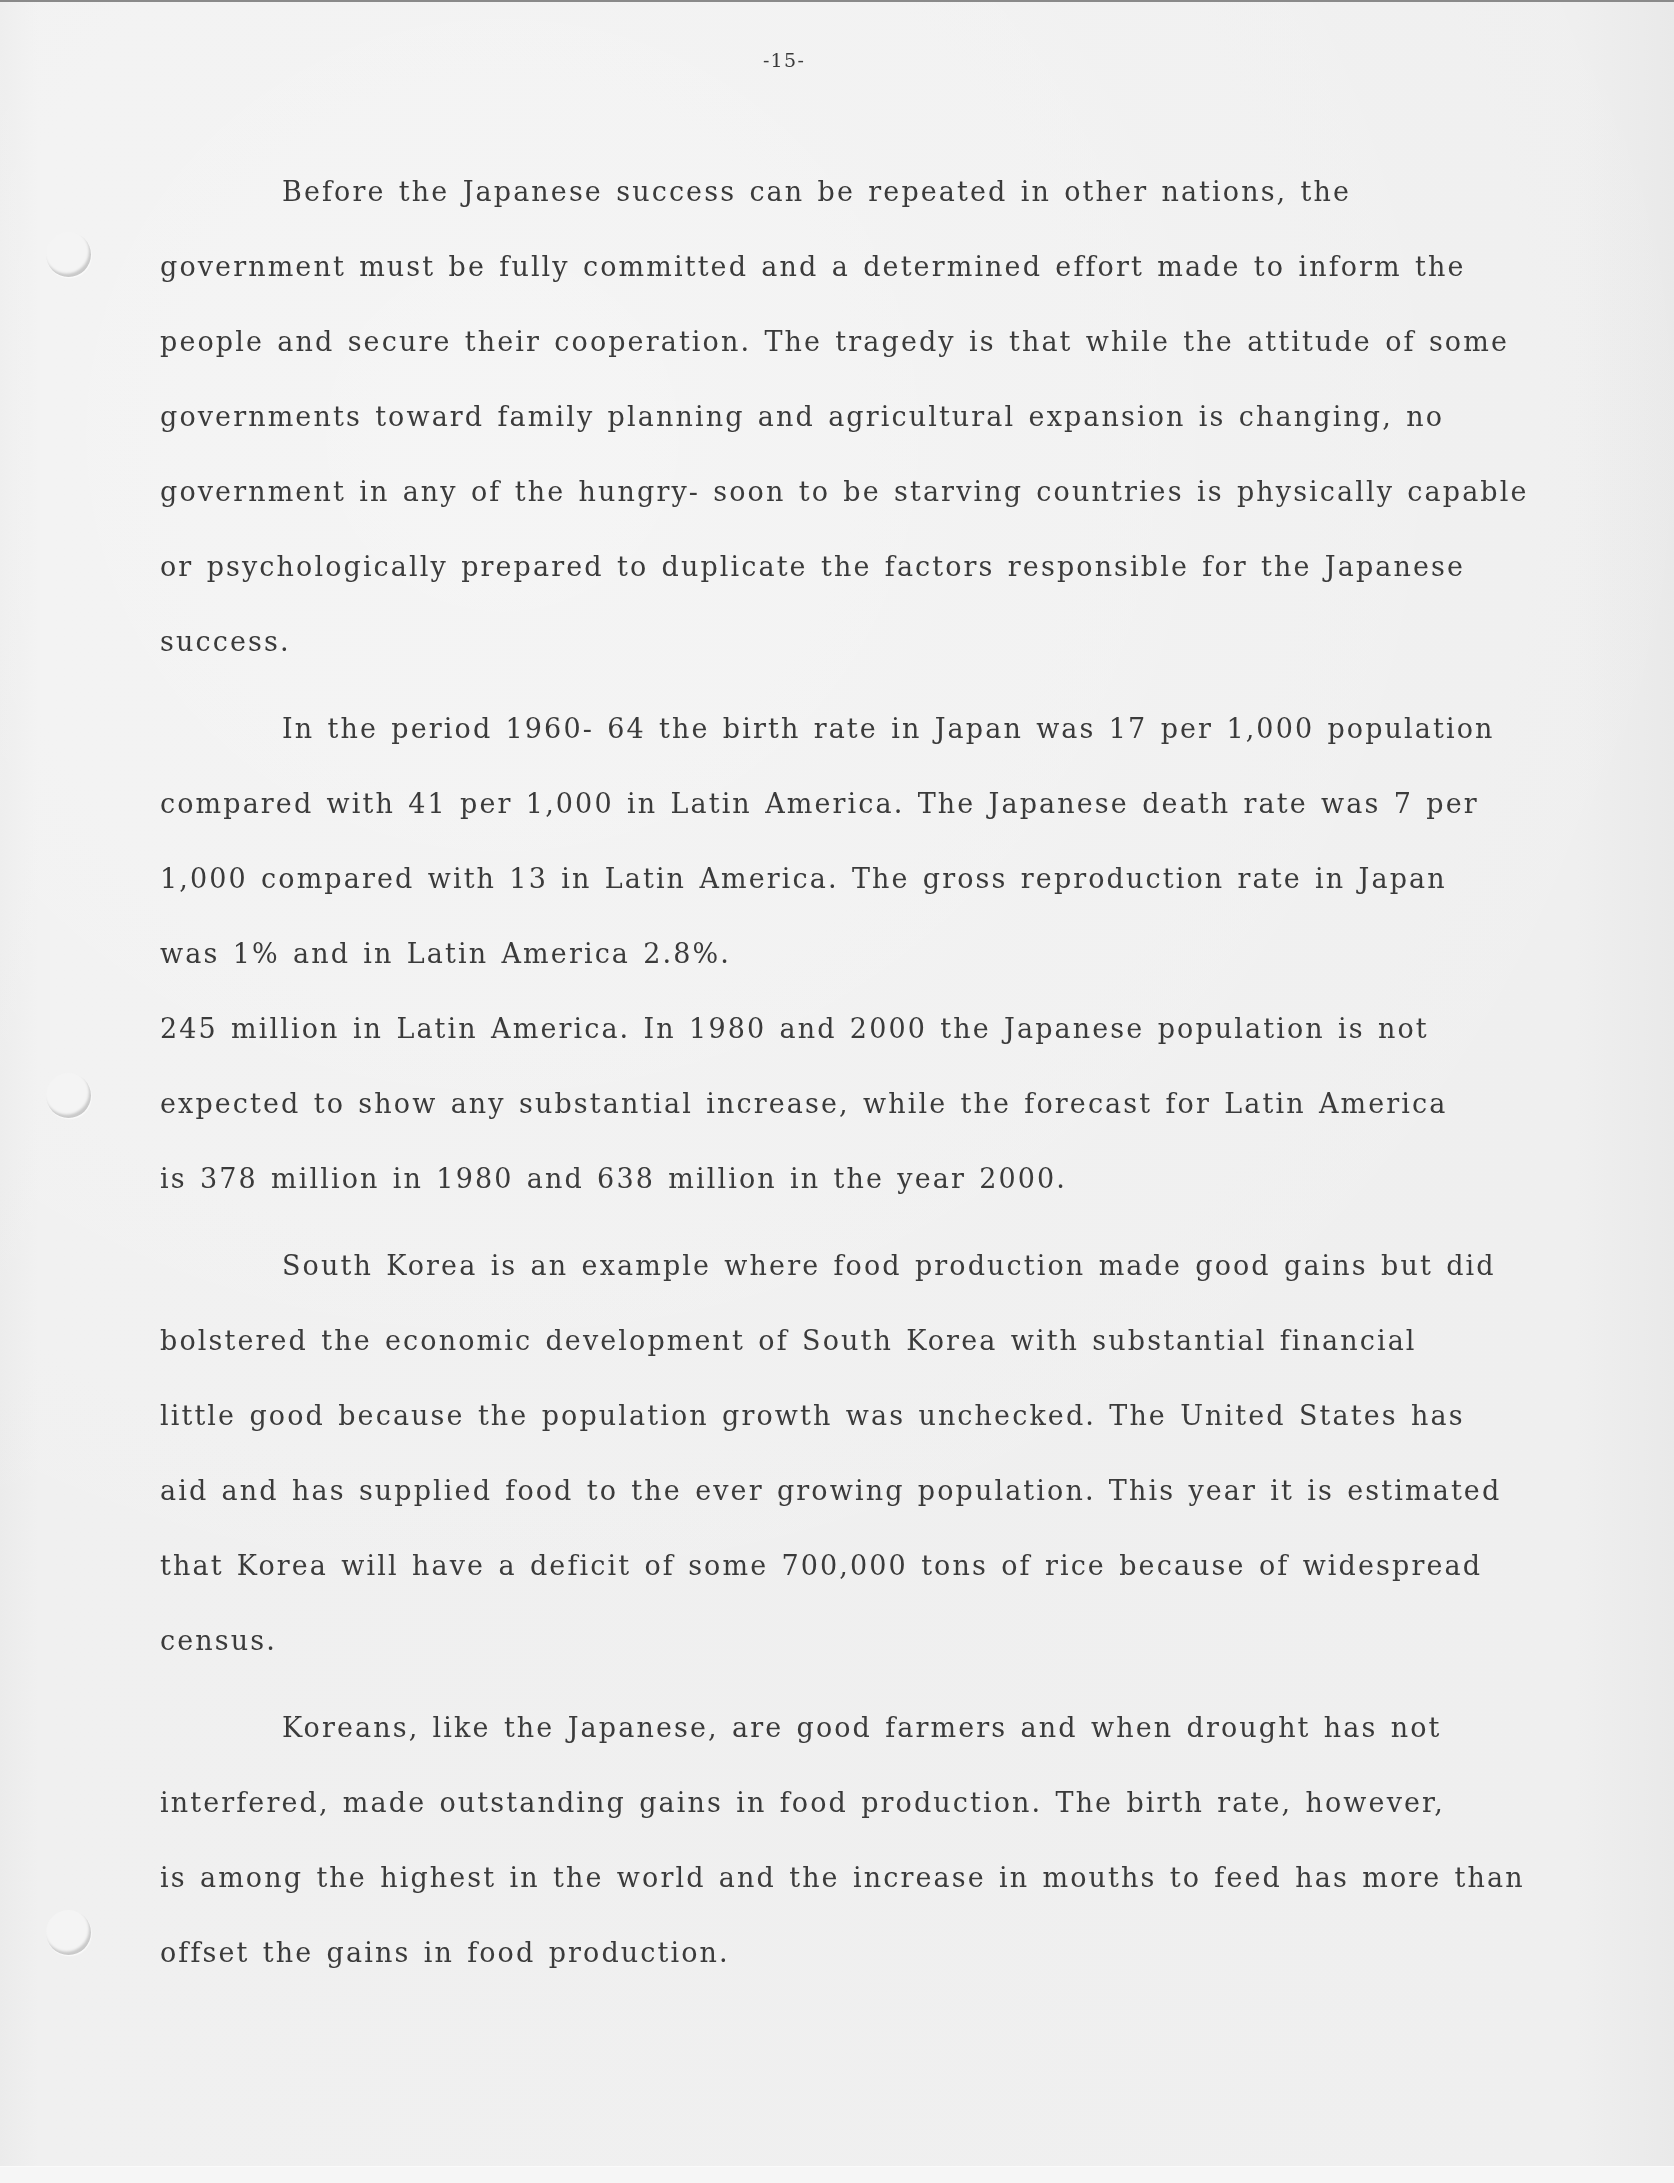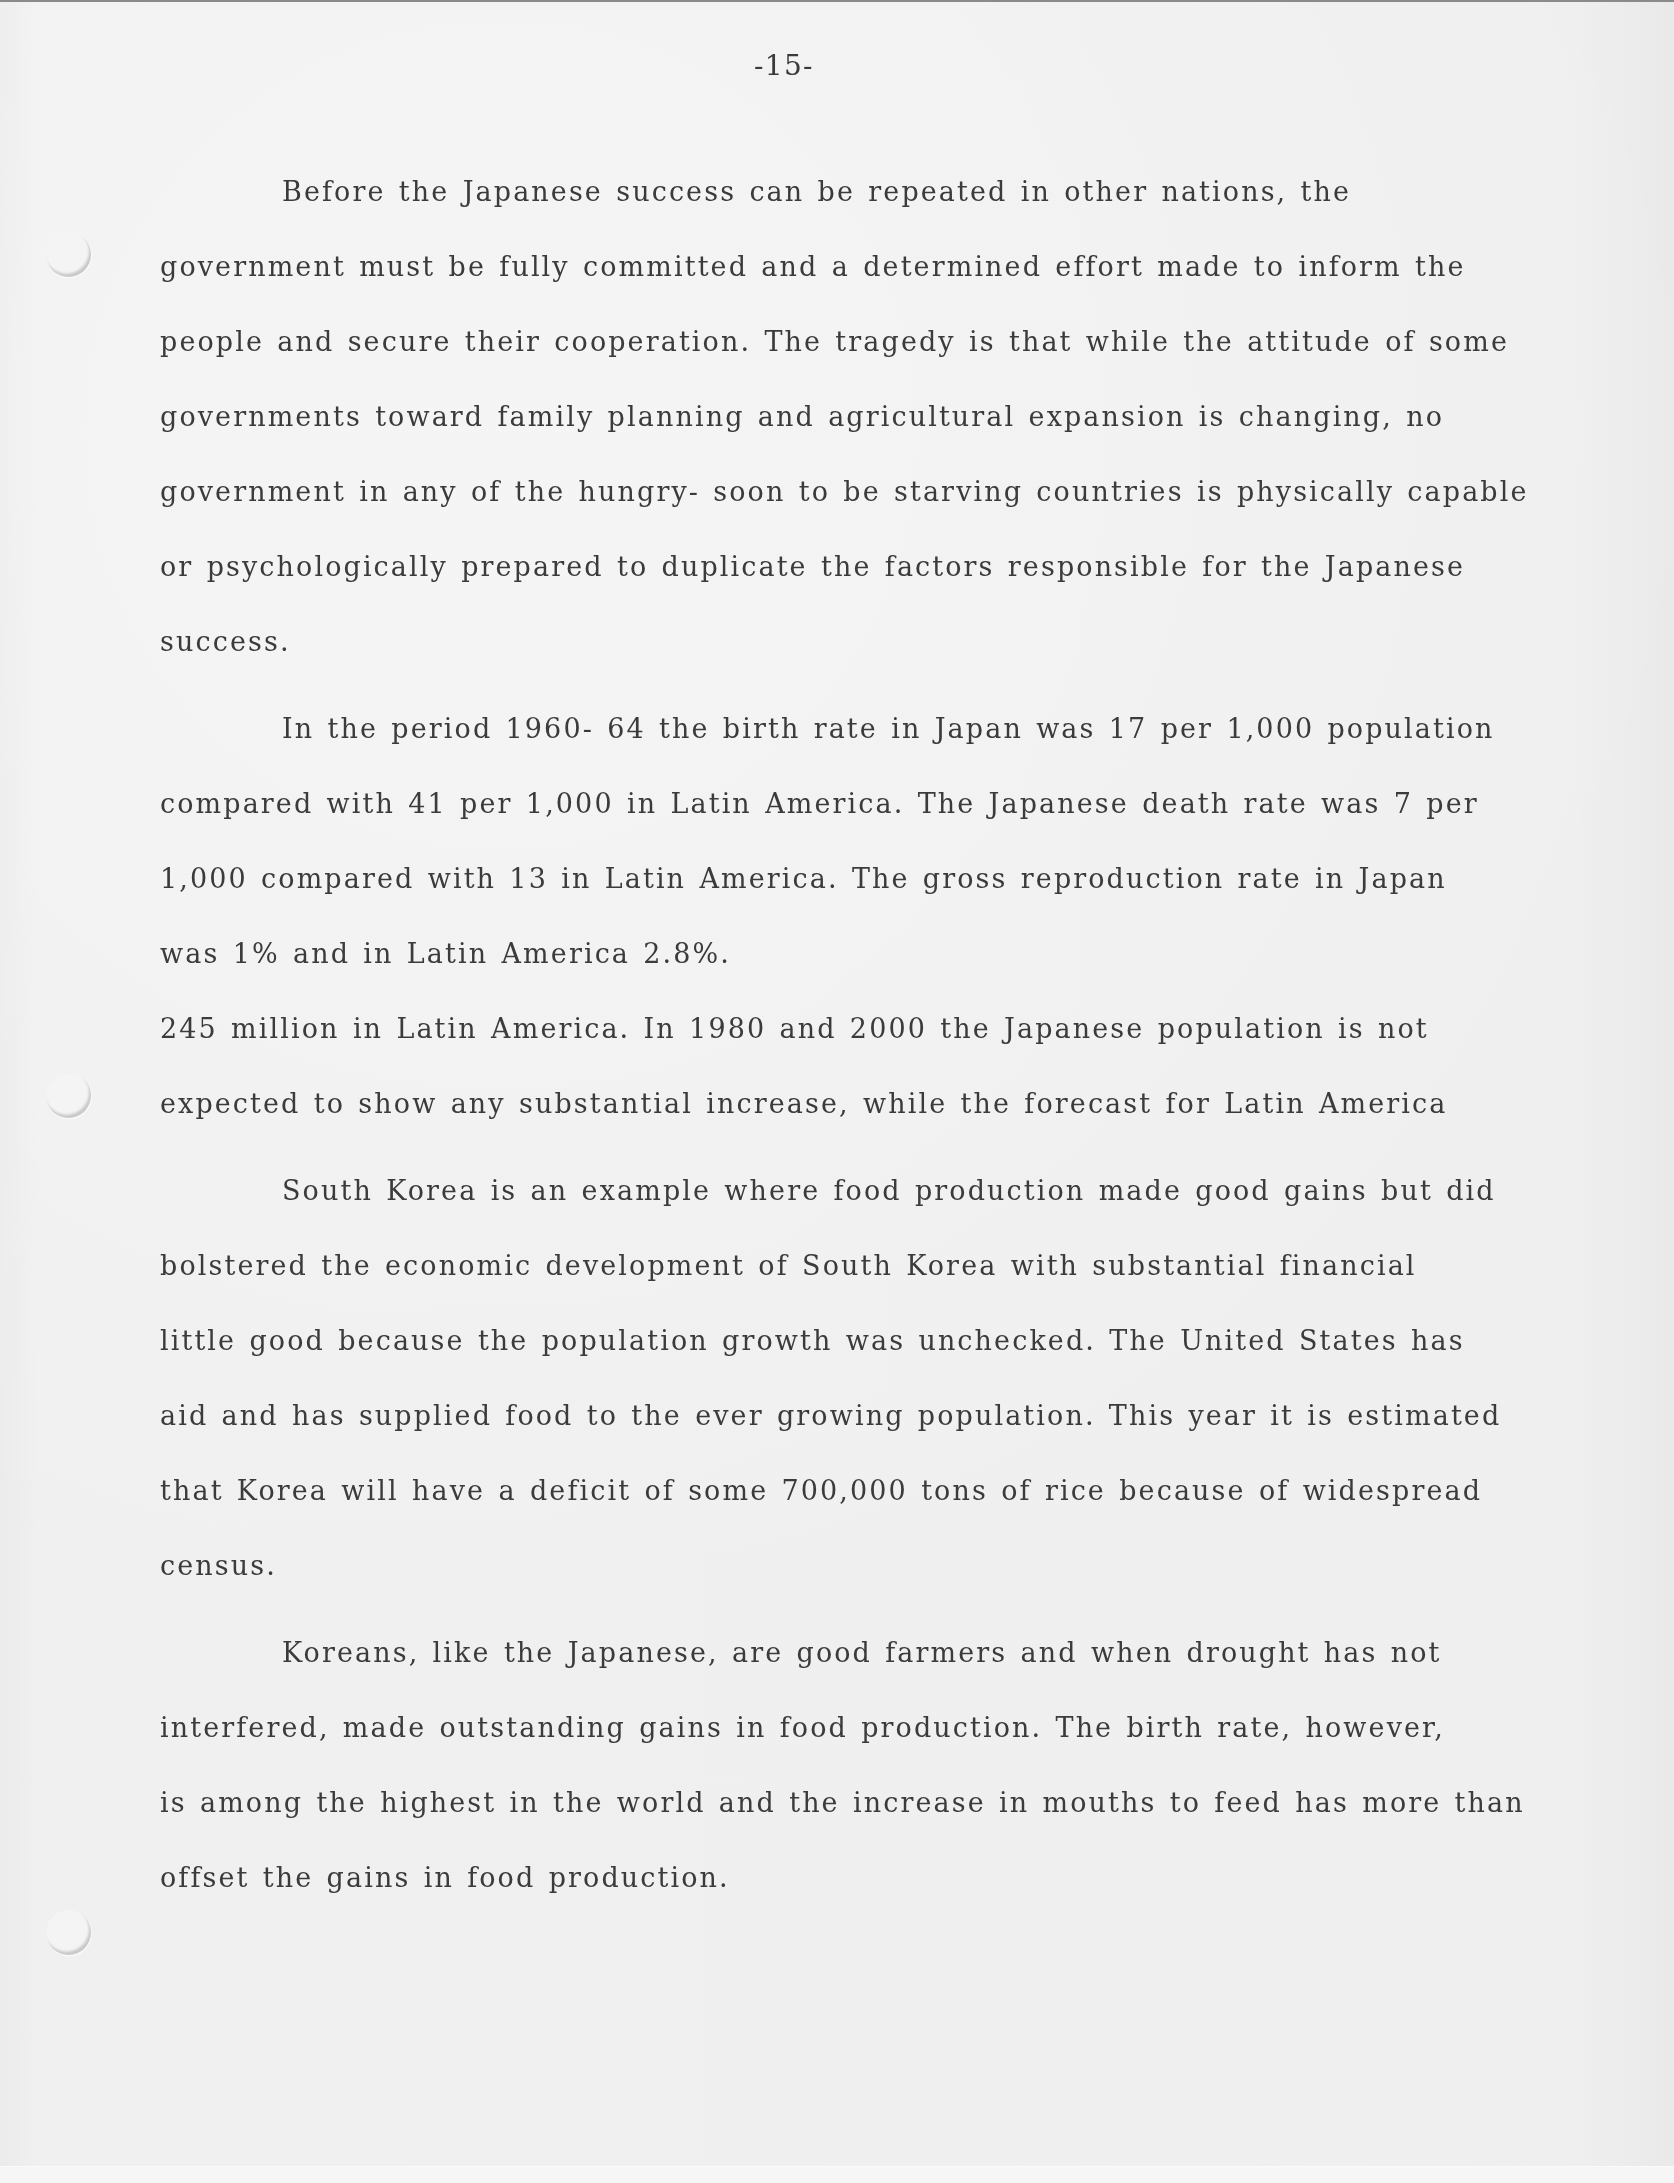--- a/index.html
+++ b/index.html
@@ -47,21 +47,21 @@
     .hole-1 { left: 46px; top: 230px; }
     .hole-2 { left: 46px; top: 1071px; }
     .hole-3 { left: 46px; top: 1908px; }
 
     .page-number {
       position: absolute;
       left: 0;
       width: 1568px;
       top: 47px;
       text-align: center;
-      font-size: 28px;
+      font-size: 19px;
       color: #3a3a3a;
       letter-spacing: 1.3px;
     }
     .body-text {
       position: absolute;
       left: 160px;
       top: 155px;
       width: 1386px;
       color: #3b3b3b;
       font-size: 27px;
@@ -103,20 +103,21 @@
     <div class="paragraph">
       <div class="line indent">In the period 1960- 64 the birth rate in Japan was 17 per 1,000 population</div>
       <div class="line">compared with 41 per 1,000 in Latin America.  The Japanese death rate was 7 per</div>
       <div class="line">1,000 compared with 13 in Latin America.  The gross reproduction rate in Japan</div>
       <div class="line">was 1% and in Latin America 2.8%.</div>
     </div>
 
     <div class="paragraph">
       <div class="line">245 million in Latin America.  In 1980 and 2000 the Japanese population is not</div>
       <div class="line">expected to show any substantial increase, while the forecast for Latin America</div>
+      <div class="line">is 378 million in 1980 and 638 million in the year 2000.</div>
     </div>
 
     <div class="paragraph">
       <div class="line indent">South Korea is an example where food production made good gains but did</div>
       <div class="line">bolstered the economic development of South Korea with substantial financial</div>
       <div class="line">little good because the population growth was unchecked.  The United States has</div>
       <div class="line">aid and has supplied food to the ever growing population.  This year it is estimated</div>
       <div class="line">that Korea will have a deficit of some 700,000 tons of rice because of widespread</div>
       <div class="line">census.</div>
     </div>

